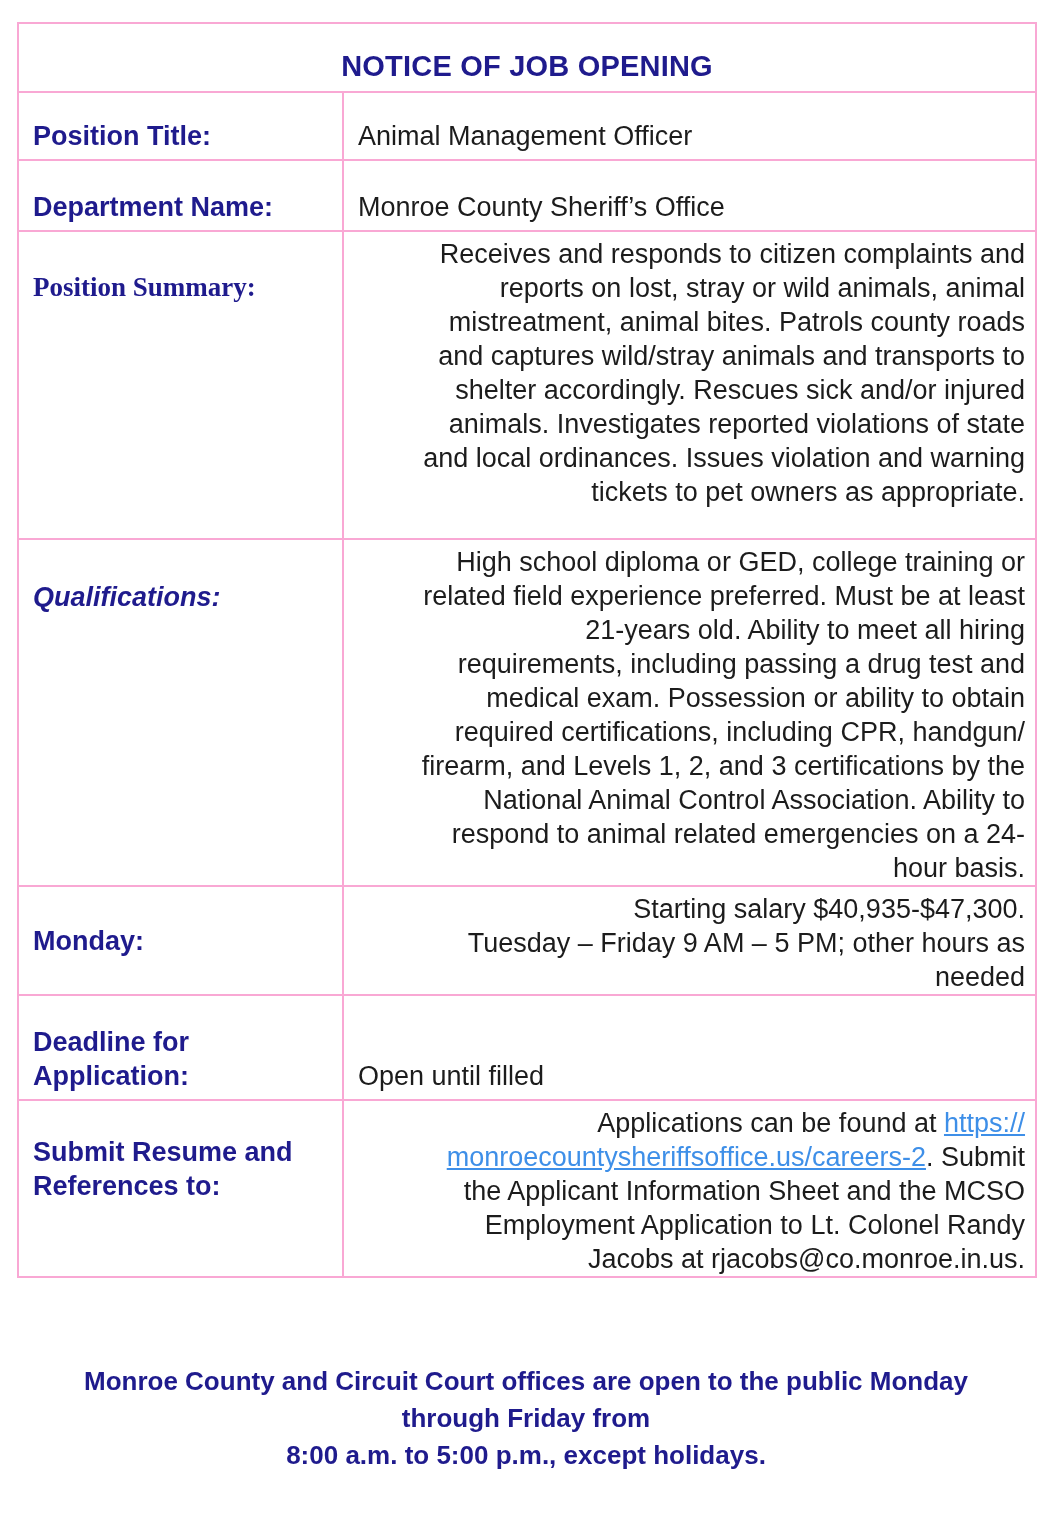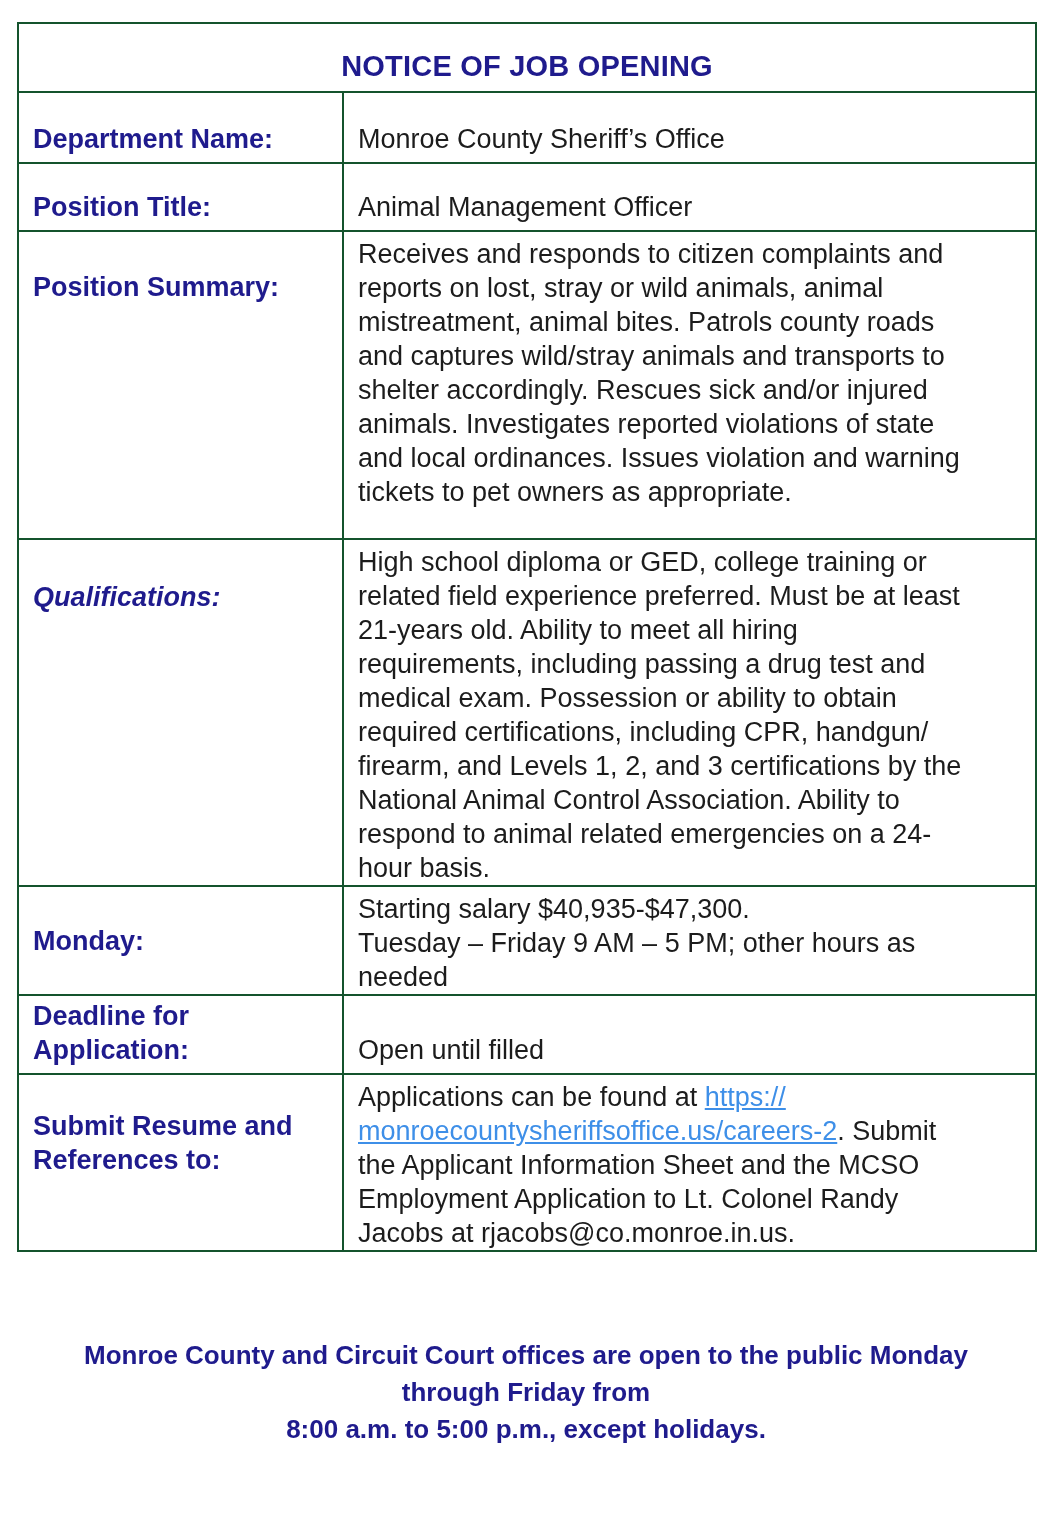--- a/index.html
+++ b/index.html
@@ -19,21 +19,21 @@
   }
   table.notice {
     table-layout: fixed;
     border-collapse: collapse;
     width: 1018px;
     margin: 22px 0 0 17px;
     border: 2px solid #a5a5a5;
     background: #ffffff;
   }
   table.notice td {
-    border: 2px solid #14532d;
+    border: 2px solid #f9a8d4;
     overflow: hidden;
   }
   .lbl {
     color: #1f1b8d;
     font-weight: bold;
     font-size: 27px;
     line-height: 34px;
     white-space: pre;
     padding: 0 8px 0 14px;
   }
@@ -49,23 +49,23 @@
     vertical-align: bottom;
     padding-bottom: 8px;
     color: #1f1b8d;
     font-weight: bold;
     font-size: 29px;
     letter-spacing: 0.2px;
   }
   .vb { vertical-align: bottom; padding-bottom: 6px !important; }
   .vt { vertical-align: top; }
   .vm { vertical-align: middle; }
-  .pt5  { padding-top: 5px  !important; }
+  .pt5  { padding-top: 5px  !important; text-align: right; }
   .pt34 { padding-top: 34px !important; }
-  .pt38 { padding-top: 38px !important; }
+  .pt38 { padding-top: 38px !important; font-family: Liberation Serif, serif; }
   .pt40 { padding-top: 40px !important; font-style: italic; }
   a.doc-link {
     color: #3e8fe8;
     text-decoration: underline;
     text-decoration-color: #3e8fe8;
   }
   .footer {
     margin-top: 48px;
     text-align: center;
     color: #1f1b8d;
@@ -84,28 +84,28 @@
     <colgroup>
       <col style="width:325px">
       <col style="width:693px">
     </colgroup>
 
     <tbody>
         <tr style="height:69px">
       <td colspan="2" class="title-cell">NOTICE OF JOB OPENING</td>
     </tr>
 
+    <tr style="height:68px">
+      <td class="lbl vb">Position Title:</td>
+      <td class="val vb">Animal Management Officer</td>
+    </tr>
+
     <tr style="height:71px">
       <td class="lbl vb">Department Name:</td>
       <td class="val vb">Monroe County Sheriff’s Office</td>
-    </tr>
-
-    <tr style="height:68px">
-      <td class="lbl vb">Position Title:</td>
-      <td class="val vb">Animal Management Officer</td>
     </tr>
 
     <tr style="height:308px">
       <td class="lbl vt pt38">Position Summary:</td>
       <td class="val vt pt5">Receives and responds to citizen complaints and
 reports on lost, stray or wild animals, animal
 mistreatment, animal bites. Patrols county roads
 and captures wild/stray animals and transports to
 shelter accordingly. Rescues sick and/or injured
 animals. Investigates reported violations of state
@@ -127,21 +127,21 @@
 hour basis.</td>
     </tr>
 
     <tr style="height:103px">
       <td class="lbl vm">Monday:</td>
       <td class="val vt pt5">Starting salary $40,935-$47,300.
 Tuesday – Friday 9 AM – 5 PM; other hours as
 needed</td>
     </tr>
 
-    <tr style="height:79px">
+    <tr style="height:105px">
       <td class="lbl vb">Deadline for
 Application:</td>
       <td class="val vb">Open until filled</td>
     </tr>
 
     <tr style="height:172px">
       <td class="lbl vt pt34">Submit Resume and
 References to:</td>
       <td class="val vt pt5"><span>Applications can be found at </span><a class="doc-link" href="#"><span>https://</span><br><span>monroecountysheriffsoffice.us/careers-2</span></a><span>. Submit
 the Applicant Information Sheet and the MCSO

